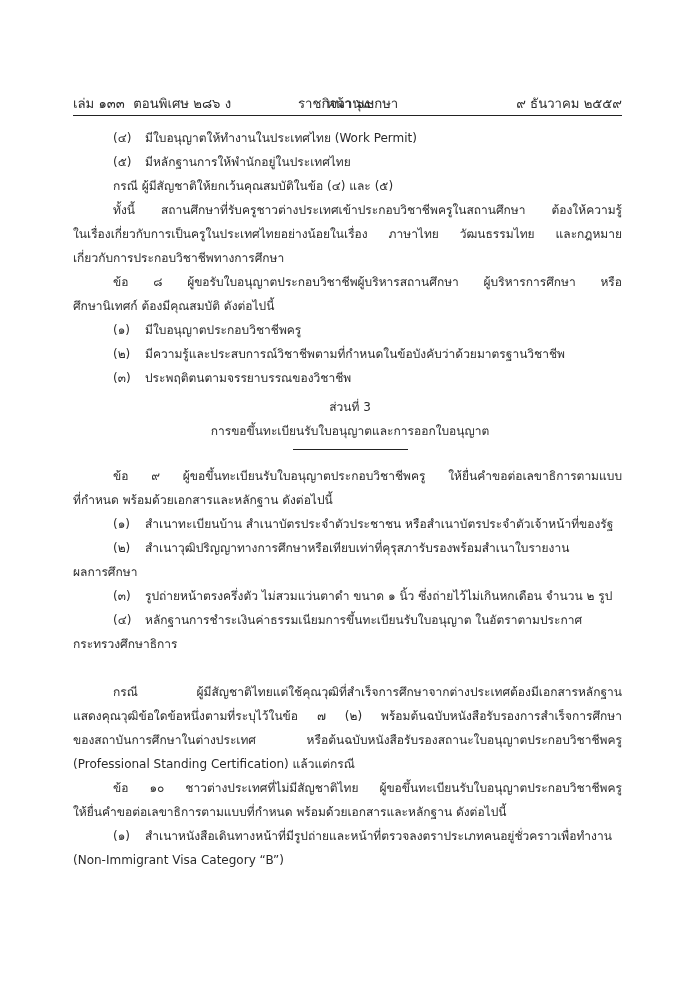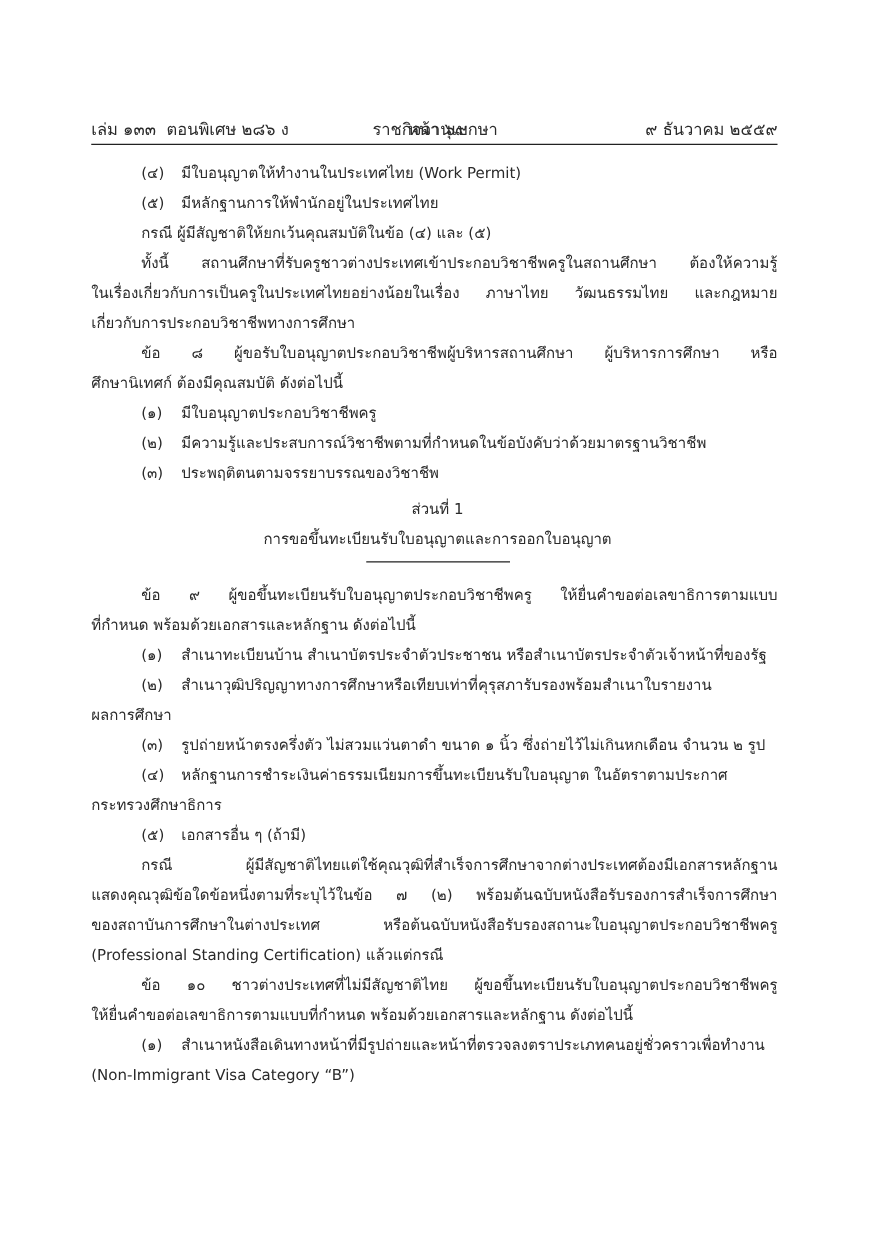--- a/index.html
+++ b/index.html
@@ -40,33 +40,32 @@
   <div class="line" style="top:176px;left:113px">กรณี ผู้มีสัญชาติให้ยกเว้นคุณสมบัติในข้อ (๔) และ (๕)</div>
   <div class="line justify" style="top:200px;left:113px;width:509px">ทั้งนี้ สถานศึกษาที่รับครูชาวต่างประเทศเข้าประกอบวิชาชีพครูในสถานศึกษา ต้องให้ความรู้</div>
   <div class="line justify" style="top:224px;left:73px;width:549px">ในเรื่องเกี่ยวกับการเป็นครูในประเทศไทยอย่างน้อยในเรื่อง ภาษาไทย วัฒนธรรมไทย และกฎหมาย</div>
   <div class="line" style="top:248px;left:73px">เกี่ยวกับการประกอบวิชาชีพทางการศึกษา</div>
   <div class="line justify" style="top:272px;left:113px;width:509px">ข้อ ๘ ผู้ขอรับใบอนุญาตประกอบวิชาชีพผู้บริหารสถานศึกษา ผู้บริหารการศึกษา หรือ</div>
   <div class="line" style="top:296px;left:73px">ศึกษานิเทศก์ ต้องมีคุณสมบัติ ดังต่อไปนี้</div>
   <div class="line" style="top:320px;left:113px"><span class="mk">(๑)</span><span>มีใบอนุญาตประกอบวิชาชีพครู</span></div>
   <div class="line" style="top:344px;left:113px"><span class="mk">(๒)</span><span>มีความรู้และประสบการณ์วิชาชีพตามที่กำหนดในข้อบังคับว่าด้วยมาตรฐานวิชาชีพ</span></div>
   <div class="line" style="top:368px;left:113px"><span class="mk">(๓)</span><span>ประพฤติตนตามจรรยาบรรณของวิชาชีพ</span></div>
 
-  <div class="line center" style="top:397px">ส่วนที่ 1</div>
+  <div class="line center" style="top:397px">ส่วนที่ 3</div>
   <div class="line center" style="top:421px">การขอขึ้นทะเบียนรับใบอนุญาตและการออกใบอนุญาต</div>
   <div class="sec-rule"></div>
 
   <div class="line justify" style="top:466px;left:113px;width:509px">ข้อ ๙ ผู้ขอขึ้นทะเบียนรับใบอนุญาตประกอบวิชาชีพครู ให้ยื่นคำขอต่อเลขาธิการตามแบบ</div>
   <div class="line" style="top:490px;left:73px">ที่กำหนด พร้อมด้วยเอกสารและหลักฐาน ดังต่อไปนี้</div>
   <div class="line" style="top:514px;left:113px"><span class="mk">(๑)</span><span>สำเนาทะเบียนบ้าน สำเนาบัตรประจำตัวประชาชน หรือสำเนาบัตรประจำตัวเจ้าหน้าที่ของรัฐ</span></div>
   <div class="line" style="top:538px;left:113px"><span class="mk">(๒)</span><span>สำเนาวุฒิปริญญาทางการศึกษาหรือเทียบเท่าที่คุรุสภารับรองพร้อมสำเนาใบรายงาน</span></div>
   <div class="line" style="top:562px;left:73px">ผลการศึกษา</div>
   <div class="line" style="top:586px;left:113px"><span class="mk">(๓)</span><span>รูปถ่ายหน้าตรงครึ่งตัว ไม่สวมแว่นตาดำ ขนาด ๑ นิ้ว ซึ่งถ่ายไว้ไม่เกินหกเดือน จำนวน ๒ รูป</span></div>
   <div class="line" style="top:610px;left:113px"><span class="mk">(๔)</span><span>หลักฐานการชำระเงินค่าธรรมเนียมการขึ้นทะเบียนรับใบอนุญาต ในอัตราตามประกาศ</span></div>
   <div class="line" style="top:634px;left:73px">กระทรวงศึกษาธิการ</div>
-  <div class="line" style="top:658px;left:113px"><span class="mk">(๕)</span><span>เอกสารอื่น ๆ (ถ้ามี)</span></div>
   <div class="line justify" style="top:682px;left:113px;width:509px">กรณี ผู้มีสัญชาติไทยแต่ใช้คุณวุฒิที่สำเร็จการศึกษาจากต่างประเทศต้องมีเอกสารหลักฐาน</div>
   <div class="line justify" style="top:706px;left:73px;width:549px">แสดงคุณวุฒิข้อใดข้อหนึ่งตามที่ระบุไว้ในข้อ ๗ (๒) พร้อมต้นฉบับหนังสือรับรองการสำเร็จการศึกษา</div>
   <div class="line justify" style="top:730px;left:73px;width:549px">ของสถาบันการศึกษาในต่างประเทศ หรือต้นฉบับหนังสือรับรองสถานะใบอนุญาตประกอบวิชาชีพครู</div>
   <div class="line" style="top:754px;left:73px">(Professional Standing Certification) แล้วแต่กรณี</div>
   <div class="line justify" style="top:778px;left:113px;width:509px">ข้อ ๑๐ ชาวต่างประเทศที่ไม่มีสัญชาติไทย ผู้ขอขึ้นทะเบียนรับใบอนุญาตประกอบวิชาชีพครู</div>
   <div class="line" style="top:802px;left:73px">ให้ยื่นคำขอต่อเลขาธิการตามแบบที่กำหนด พร้อมด้วยเอกสารและหลักฐาน ดังต่อไปนี้</div>
   <div class="line" style="top:826px;left:113px"><span class="mk">(๑)</span><span>สำเนาหนังสือเดินทางหน้าที่มีรูปถ่ายและหน้าที่ตรวจลงตราประเภทคนอยู่ชั่วคราวเพื่อทำงาน</span></div>
   <div class="line" style="top:850px;left:73px">(Non-Immigrant Visa Category “B”)</div>
 
 </div>

